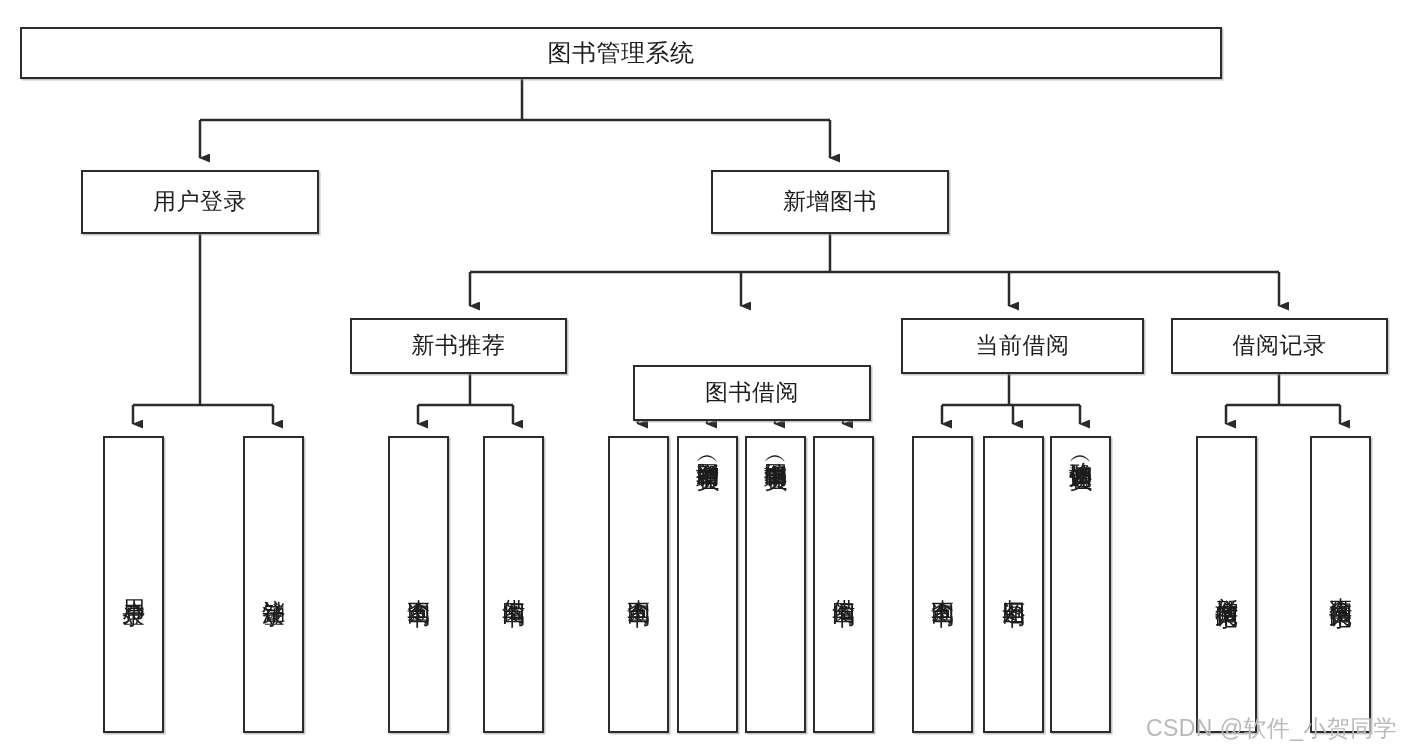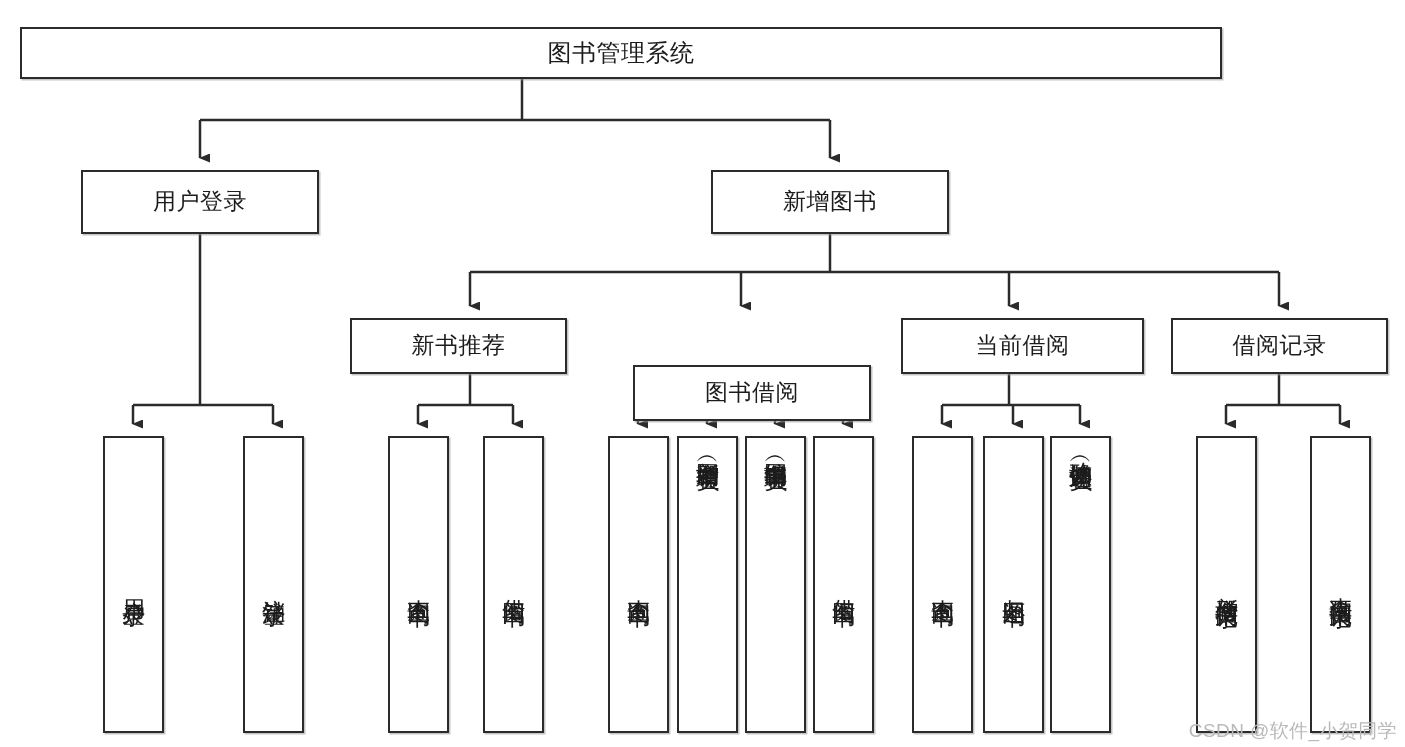--- a/index.html
+++ b/index.html
@@ -58,21 +58,21 @@
   }
   .node.v.tall .lbl { letter-spacing: 1px; }
   .node.v.center {
     align-items: center;
     padding-top: 0;
   }
   #watermark {
     position: absolute;
     right: 8px;
     bottom: 3px;
-    font-size: 19px;
+    font-size: 23px;
     color: #b9b9b9;
     white-space: nowrap;
     letter-spacing: 0.4px;
   }
 </style>
 </head>
 <body>
 
 <div id="canvas">
 

